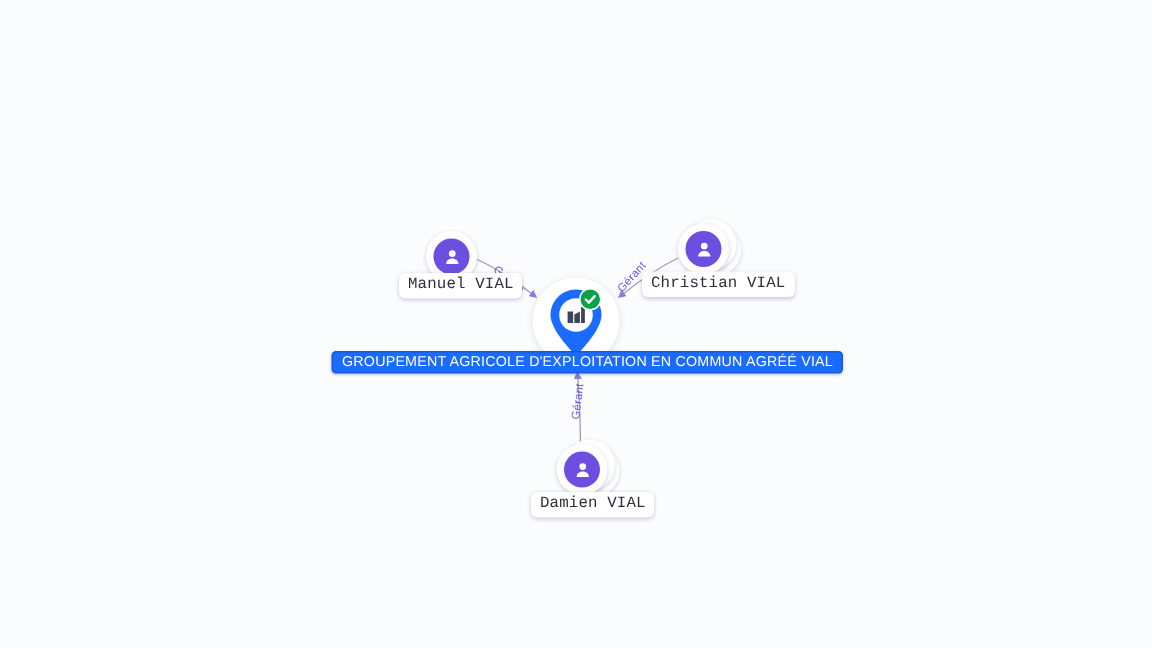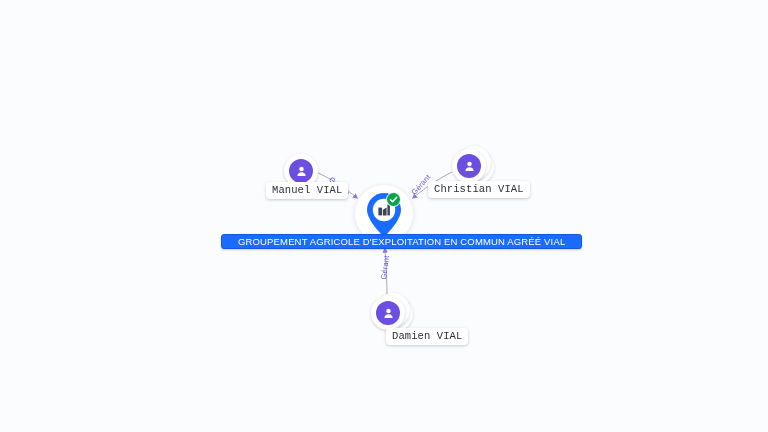--- a/index.html
+++ b/index.html
@@ -105,21 +105,21 @@
     left: 221px; top: 234px;
     height: 15px;
     background: #1a6bff;
     border: 1px solid #1459db;
     border-radius: 3px;
     color: #ffffff;
     font-size: 9.5px;
     letter-spacing: 0.15px;
     display: flex;
     align-items: center;
-    padding: 0 16px;
+    padding: 0 6px;
     white-space: nowrap;
     box-shadow: 0 1px 2px rgba(20,60,180,0.25);
   }
 
   
   .edge-label {
     position: absolute;
     font-size: 7.5px;
     color: #6c4fe0;
     white-space: nowrap;
@@ -184,21 +184,21 @@
     <div class="stack-ring r2"></div>
     <div class="disc">
       <div class="avatar">
         <svg width="15" height="15" viewBox="0 0 24 24" fill="#ffffff">
           <circle cx="12" cy="8" r="3.6"></circle>
           <path d="M5.4 19.2c0-3.6 3-6 6.6-6s6.6 2.4 6.6 6z"></path>
         </svg>
       </div>
     </div>
   </div>
-  <div class="name-chip" style="left:354px; top:328px;margin-left:32px;">Damien VIAL</div>
+  <div class="name-chip" style="left:354px; top:328px;">Damien VIAL</div>
 
   <div id="company-node">
     <div class="halo"></div>
 
     <svg class="pin" width="40" height="48" viewBox="0 0 40 48">
       <path d="M20 2 C10.6 2 3 9.6 3 19 C3 30 20 46 20 46 C20 46 37 30 37 19 C37 9.6 29.4 2 20 2 Z" fill="#1a6bff"></path>
       <circle cx="20" cy="19" r="11.2" fill="#ffffff"></circle>
       <g fill="#3d4457">
         <path d="M14.4 24.4 L14.4 16.6 L18.1 16.6 L18.1 24.4 Z"></path>
         <path d="M18.9 24.4 L18.9 18.7 L22.6 16.6 L22.6 24.4 Z"></path>

